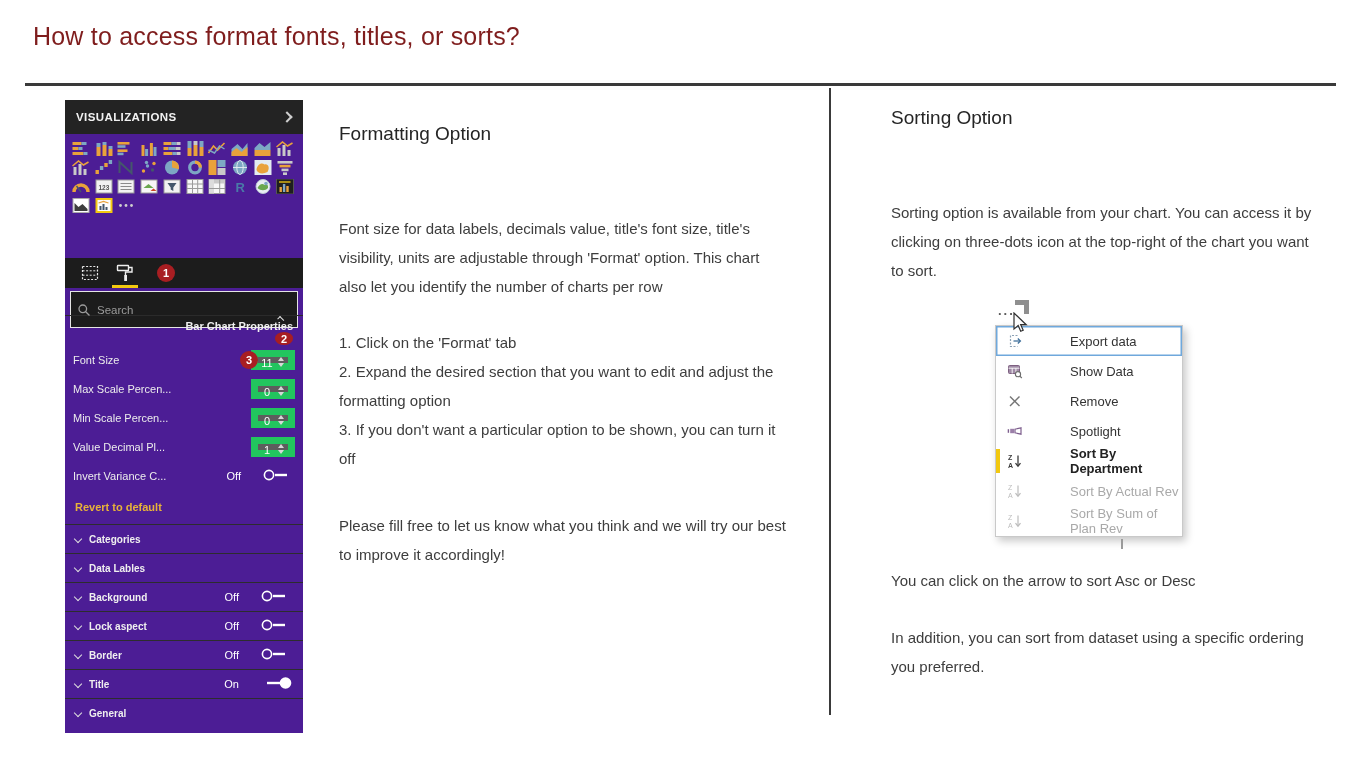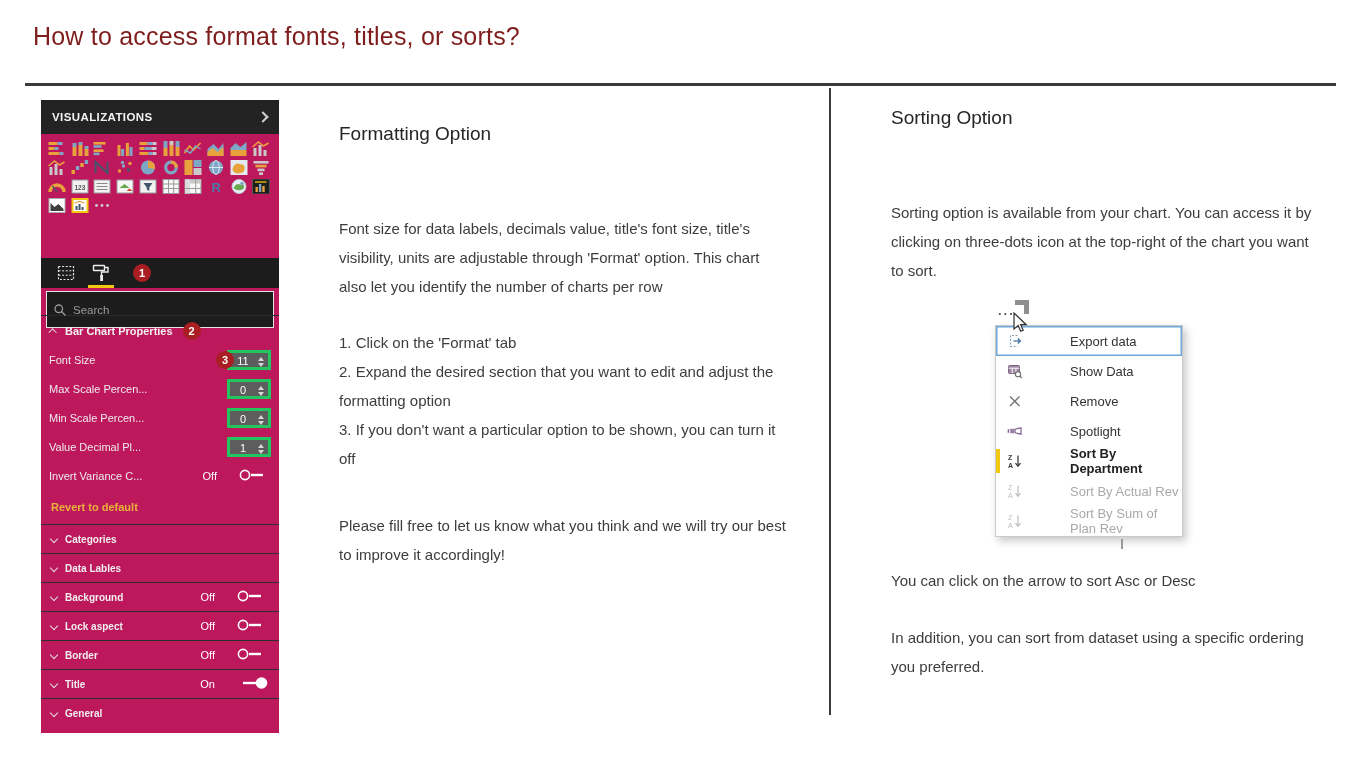--- a/index.html
+++ b/index.html
@@ -5,49 +5,49 @@
   * { margin:0; padding:0; box-sizing:border-box; }
   html,body { width:1366px; height:768px; background:#fff; font-family:"Liberation Sans", sans-serif; overflow:hidden; }
   .page { position:relative; width:1366px; height:768px; }
 
   
   .page-title { position:absolute; left:33px; top:22px; font-size:25px; font-weight:300; color:#7f1d1d; letter-spacing:.2px; }
   .title-rule { position:absolute; left:25px; top:83px; width:1311px; height:3px; background:#3a3a3a; }
   .col-divider { position:absolute; left:829px; top:88px; width:2px; height:627px; background:#3a3a3a; }
 
   
-  .viz-panel { position:absolute; left:41px; top:100px; width:238px; height:633px; background:#be185d; font-size:11px; color:#e6e6e6; }
+  .viz-panel { position:absolute; left:65px; top:100px; width:238px; height:633px; background:#4c1d95; font-size:11px; color:#e6e6e6; }
   .viz-header { height:34px; background:#232323; display:flex; align-items:center; justify-content:space-between; padding:0 12px 0 11px; }
   .viz-header-label { font-weight:bold; font-size:11.5px; letter-spacing:.4px; color:#f2f2f2; }
   .chev-right { width:8px; height:8px; border-top:2px solid #cfcfcf; border-right:2px solid #cfcfcf; transform:rotate(45deg); }
 
   .viz-grid { height:124px; padding:7px 6px 0 7px; display:grid; grid-template-columns:repeat(10,1fr); grid-auto-rows:19px; column-gap:2px; align-content:start; }
   .vicon { width:18px; height:15px; cursor:pointer; }
   .vicon svg { display:block; }
 
   .tabbar { height:30px; background:#1c1c1c; display:flex; align-items:flex-start; padding:4px 0 0 12px; position:relative; }
   .tab { width:26px; height:23px; display:flex; align-items:center; justify-content:center; margin-right:9px; position:relative; cursor:pointer; }
   .tab.active::after { content:""; position:absolute; left:0; right:0; bottom:-3px; height:3px; background:#f2c80f; }
   .badge { min-width:18px; height:18px; border-radius:50%; background:#a81e22; color:#fff; font-size:11px; font-weight:bold; display:flex; align-items:center; justify-content:center; }
   .badge-tab { margin:2px 0 0 10px; }
 
   .searchwrap { height:27px; padding:3px 5px 0 5px; }
   .searchbox { height:37px; background:#1c1c1c; border:1px solid #e5e5e5; display:flex; align-items:center; padding:0 6px; }
   .searchbox span { color:#9b9b9b; font-size:11.5px; margin-left:6px; }
 
-  .props-header { height:30px; display:flex; align-items:center; padding:0 10px; border-top:1px solid #2b2b2b; }
+  .props-header { height:30px; display:flex; align-items:flex-end; padding:0 10px; border-top:1px solid #2b2b2b;flex-direction:column; }
   .chev-up { width:6px; height:6px; border-left:1.5px solid #dedede; border-top:1.5px solid #dedede; transform:rotate(45deg) translateY(2px); margin-right:8px; }
   .chev-down { width:6px; height:6px; border-left:1.5px solid #dedede; border-bottom:1.5px solid #dedede; transform:rotate(-45deg); margin-right:8px; }
   .props-header b { font-size:11px; color:#f0f0f0; }
   .badge-sec { margin-left:10px; }
 
   .prop-row { height:29px; display:flex; align-items:center; padding:0 8px; }
   .prop-label { flex:1; color:#ececec; }
   .badge-fs { margin-right:-7px; z-index:2; position:relative; }
-  .spinner { width:44px; height:20px; background:#5d5d5d; border:3px solid #22c55e; display:flex; align-items:flex-end; }
+  .spinner { width:44px; height:20px; background:#5d5d5d; border:7px solid #22c55e; display:flex; align-items:flex-start; }
   .spin-val { flex:1; text-align:center; color:#fff; font-size:11px; }
   .spin-arrows { width:12px; display:flex; flex-direction:column; align-items:center; gap:2px; padding-right:2px; cursor:pointer; }
   .tri-up { width:0; height:0; border-left:3.5px solid transparent; border-right:3.5px solid transparent; border-bottom:4px solid #d8d8d8; }
   .tri-down { width:0; height:0; border-left:3.5px solid transparent; border-right:3.5px solid transparent; border-top:4px solid #d8d8d8; }
   .toggle-group { display:flex; align-items:center; gap:22px; }
   .toggle-state { color:#fff; }
   .revert { height:34px; display:flex; align-items:center; padding:0 10px; color:#e8b339; font-weight:bold; cursor:pointer; }
 
   .sec-row { height:29px; display:flex; align-items:center; padding:0 10px; border-top:1px solid #2d2d2d; }
   .sec-row b { flex:1; font-size:10px; color:#efefef; }

